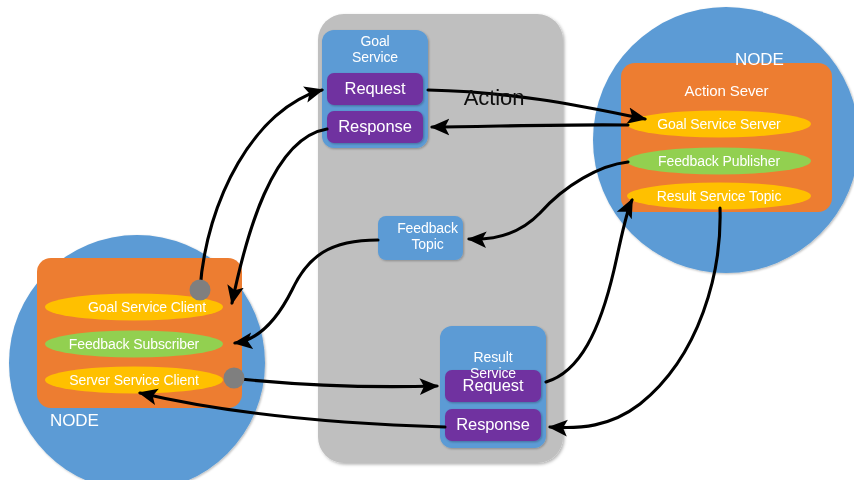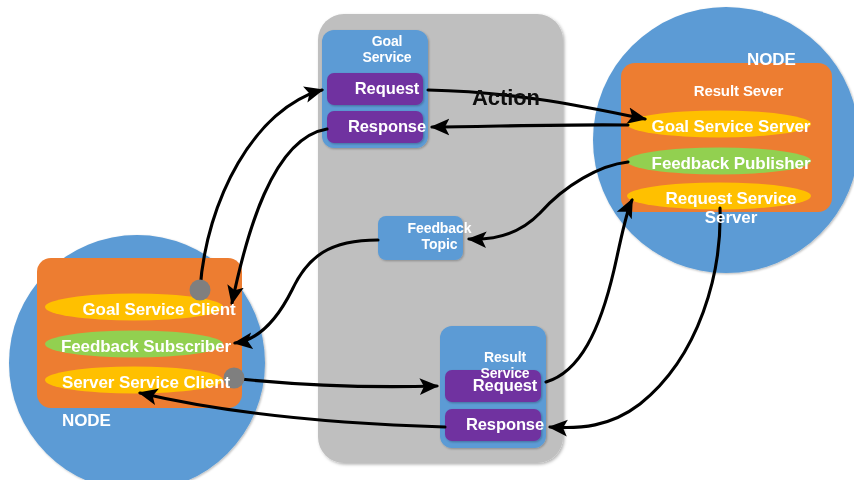--- a/index.html
+++ b/index.html
@@ -11,31 +11,30 @@
     position:relative;
   }
   #stage{position:relative;width:854px;height:480px;}
   #stage svg{position:absolute;left:0;top:0;}
   .layer-shapes{z-index:1;}
   .layer-arrows{z-index:2;}
   .layer-text{z-index:3;pointer-events:none;}
   .lbl{
     position:absolute;
     color:#ffffff;
-    font-weight:bold;
+    font-weight:normal;
     text-align:center;
     line-height:1.12;
     white-space:pre-line;
     letter-spacing:-0.1px;
-    padding-left:12px;
   }
   .lbl-dark{color:#0d0d0d;}
   .t-node{font-size:17px;}
   .t-group{font-size:15px;}
-  .t-ellipse{font-size:17px;}
+  .t-ellipse{font-size:14px;}
   .t-action{font-size:22px;}
   .t-svcttl{font-size:14px;}
   .t-reqres{font-size:16.5px;}
   .t-fbtopic{font-size:14px;}
 </style>
 </head>
 <body>
 
 <div id="stage">
 
@@ -118,24 +117,24 @@
 
     <div class="lbl t-fbtopic" style="left:378px;top:221px;width:99px;">Feedback
 Topic</div>
 
     <div class="lbl t-svcttl" style="left:440px;top:330px;width:106px;margin-top:20px;">Result
 Service</div>
     <div class="lbl t-reqres" style="left:445px;top:376px;width:96px;">Request</div>
     <div class="lbl t-reqres" style="left:445px;top:415px;width:96px;">Response</div>
 
     <div class="lbl t-node" style="left:735px;top:50px;width:100px;text-align:left;">NODE</div>
-    <div class="lbl t-group" style="left:621px;top:83px;width:211px;">Result Sever</div>
+    <div class="lbl t-group" style="left:621px;top:83px;width:211px;">Action Sever</div>
     <div class="lbl t-ellipse" style="left:627px;top:117px;width:184px;">Goal Service Server</div>
     <div class="lbl t-ellipse" style="left:627px;top:154px;width:184px;">Feedback Publisher</div>
-    <div class="lbl t-ellipse" style="left:627px;top:189px;width:184px;">Request Service Server</div>
+    <div class="lbl t-ellipse" style="left:627px;top:189px;width:184px;">Result Service Topic</div>
 
     <div class="lbl t-node" style="left:50px;top:411px;width:100px;text-align:left;">NODE</div>
     <div class="lbl t-ellipse" style="left:58px;top:300px;width:178px;">Goal Service Client</div>
     <div class="lbl t-ellipse" style="left:45px;top:337px;width:178px;">Feedback Subscriber</div>
     <div class="lbl t-ellipse" style="left:45px;top:373px;width:178px;">Server Service Client</div>
 
   </div>
 </div>
 
 </body></html>

